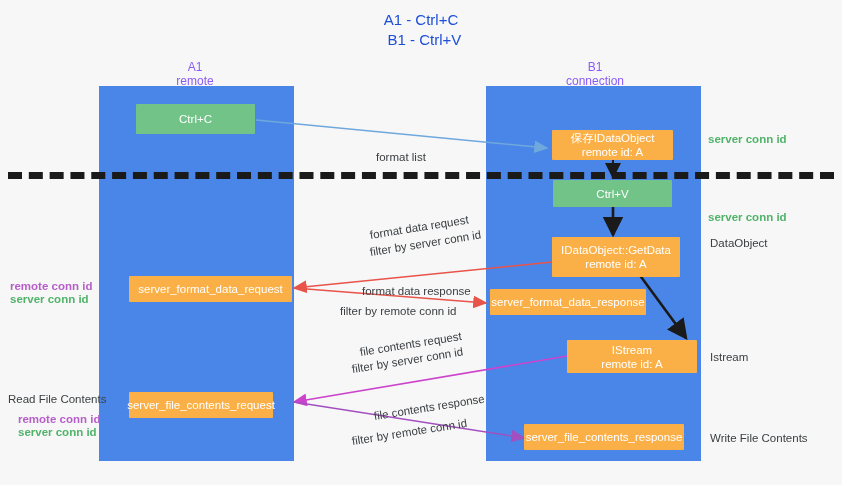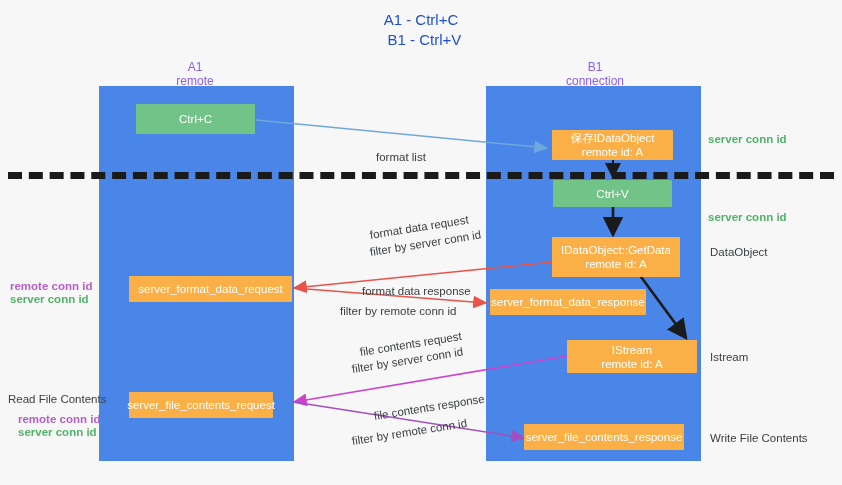--- a/index.html
+++ b/index.html
@@ -178,21 +178,21 @@
     <span class="dark">filter by </span><span class="green-t">server conn id</span>
   </div>
 
   <div class="lbl rot-up" style="left:374px; top:409px;">file contents response</div>
   <div class="lbl rot-up" style="left:352px; top:434px;">
     <span class="dark">filter by </span><span class="purple-t">remote conn id</span>
   </div>
 
   <div class="lbl side green-t" style="left:708px; top:132px;">server conn id</div>
   <div class="lbl side green-t" style="left:708px; top:210px;">server conn id</div>
-  <div class="lbl" style="left:710px; top:245px;">DataObject</div>
+  <div class="lbl" style="left:710px; top:236px;">DataObject</div>
   <div class="lbl" style="left:710px; top:350px;">Istream</div>
   <div class="lbl" style="left:710px; top:431px;">Write File Contents</div>
 
   <div class="lbl side purple-t" style="left:10px; top:279px;">remote conn id</div>
   <div class="lbl side green-t" style="left:10px; top:292px;">server conn id</div>
 
   <div class="lbl" style="left:8px; top:392px;">Read File Contents</div>
   <div class="lbl side purple-t" style="left:18px; top:412px;">remote conn id</div>
   <div class="lbl side green-t" style="left:18px; top:425px;">server conn id</div>
 

